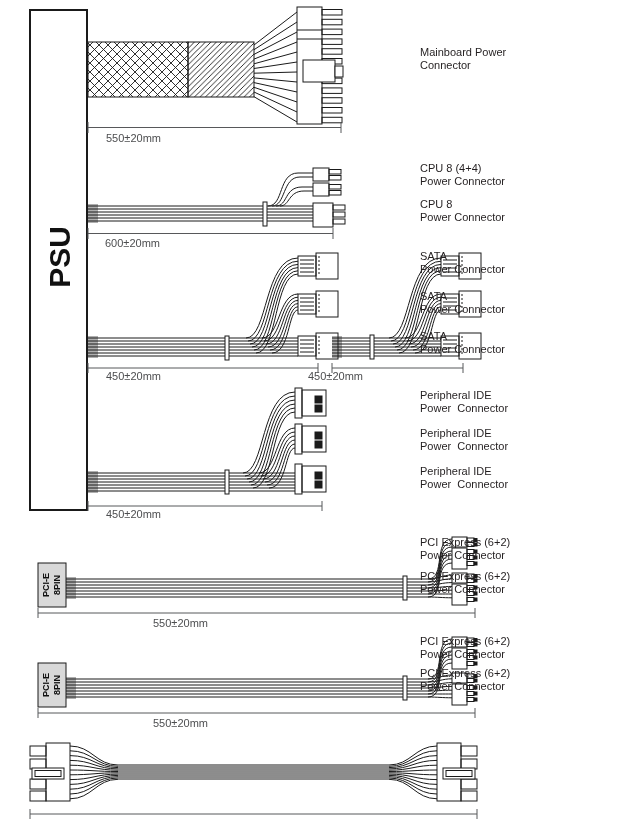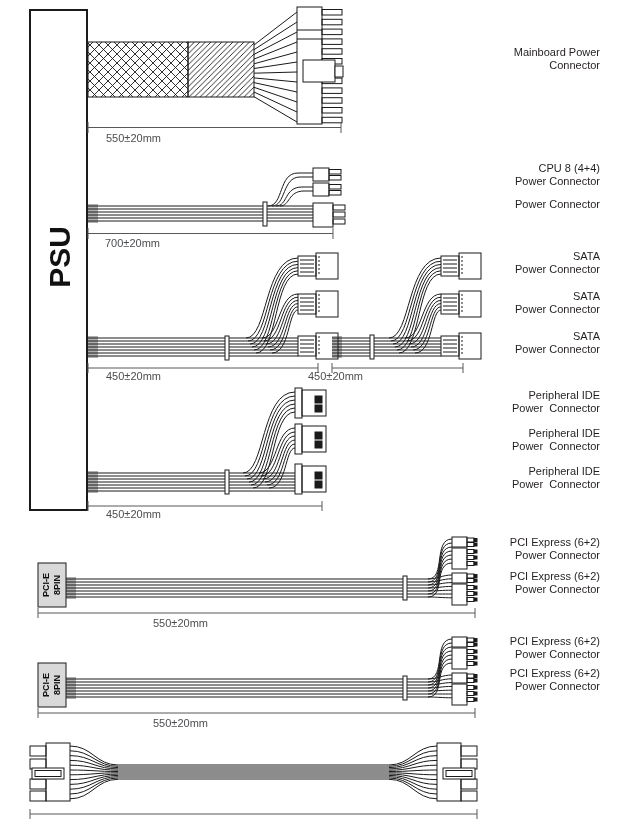--- a/index.html
+++ b/index.html
@@ -1,19 +1,19 @@
 <!DOCTYPE html>
 <html><head>
 <meta charset="utf-8">
 <style>
   html,body{margin:0;padding:0;background:#fff;}
   .canvas{position:relative;width:633px;height:839px;background:#ffffff;overflow:hidden;
           font-family:"Liberation Sans",sans-serif;color:#231f20;}
   svg.art{position:absolute;left:0;top:0;}
-  .rlabel{position:absolute;right:33px;width:180px;text-align:right;
+  .rlabel{position:absolute;right:33px;width:180px;text-align:left;
           font-size:11px;line-height:13px;color:#231f20;}
   .rlabel span{display:block;white-space:pre-wrap;}
   .dim-text{position:absolute;width:200px;text-align:left;font-size:11px;color:#4d4e50;}
 </style>
 </head>
 <body>
 
 <div class="canvas">
 
 <svg class="art" width="633" height="839" viewBox="0 0 633 839" fill="none" stroke="#1a1a1a" stroke-width="1">
@@ -190,36 +190,37 @@
     <use href="#gen5" transform="translate(30,743)"></use>
     <use href="#gen5" transform="translate(477,743) scale(-1,1)"></use>
     <path d="M70,746C92,746 96,765 118,765M70,750.8C92,750.8 96,766.3 118,766.3M70,755.6C92,755.6 96,767.6 118,767.6M70,760.4C92,760.4 96,768.9 118,768.9M70,765.2C92,765.2 96,770.2 118,770.2M70,770C92,770 96,771.5 118,771.5M70,774.8C92,774.8 96,772.8 118,772.8M70,779.6C92,779.6 96,774.1 118,774.1M70,784.4C92,784.4 96,775.4 118,775.4M70,789.2C92,789.2 96,776.7 118,776.7M70,794C92,794 96,778 118,778M70,798.8C92,798.8 96,779.3 118,779.3"></path>
     <path d="M118,765H389M118,767H389M118,769H389M118,771H389M118,773H389M118,775H389M118,777H389M118,779H389"></path>
     <path d="M437,746C415,746 411,765 389,765M437,750.8C415,750.8 411,766.3 389,766.3M437,755.6C415,755.6 411,767.6 389,767.6M437,760.4C415,760.4 411,768.9 389,768.9M437,765.2C415,765.2 411,770.2 389,770.2M437,770C415,770 411,771.5 389,771.5M437,774.8C415,774.8 411,772.8 389,772.8M437,779.6C415,779.6 411,774.1 389,774.1M437,784.4C415,784.4 411,775.4 389,775.4M437,789.2C415,789.2 411,776.7 389,776.7M437,794C415,794 411,778 389,778M437,798.8C415,798.8 411,779.3 389,779.3"></path>
     <path stroke="#57585a" d="M30,809V819M30,814H477M477,809V819"></path>
   </g>
 </svg>
 
 <div class="dim-text" style="left:106px;top:132px">550±20mm</div>
-<div class="dim-text" style="left:105px;top:237px">700±20mm</div>
+<div class="dim-text" style="left:105px;top:237px">600±20mm</div>
 <div class="dim-text" style="left:106px;top:370px">450±20mm</div>
 <div class="dim-text" style="left:308px;top:370px">450±20mm</div>
 <div class="dim-text" style="left:106px;top:508px">450±20mm</div>
 <div class="dim-text" style="left:153px;top:617px">550±20mm</div>
 <div class="dim-text" style="left:153px;top:717px">550±20mm</div>
 
 <div class="rlabel" style="top:46px">
   <span>Mainboard Power</span>
   <span>Connector</span>
 </div>
 <div class="rlabel" style="top:162px">
   <span>CPU 8 (4+4)</span>
   <span>Power Connector</span>
 </div>
 <div class="rlabel" style="top:198px">
+  <span>CPU 8</span>
   <span>Power Connector</span>
 </div>
 <div class="rlabel" style="top:250px">
   <span>SATA</span>
   <span>Power Connector</span>
 </div>
 <div class="rlabel" style="top:290px">
   <span>SATA</span>
   <span>Power Connector</span>
 </div>

